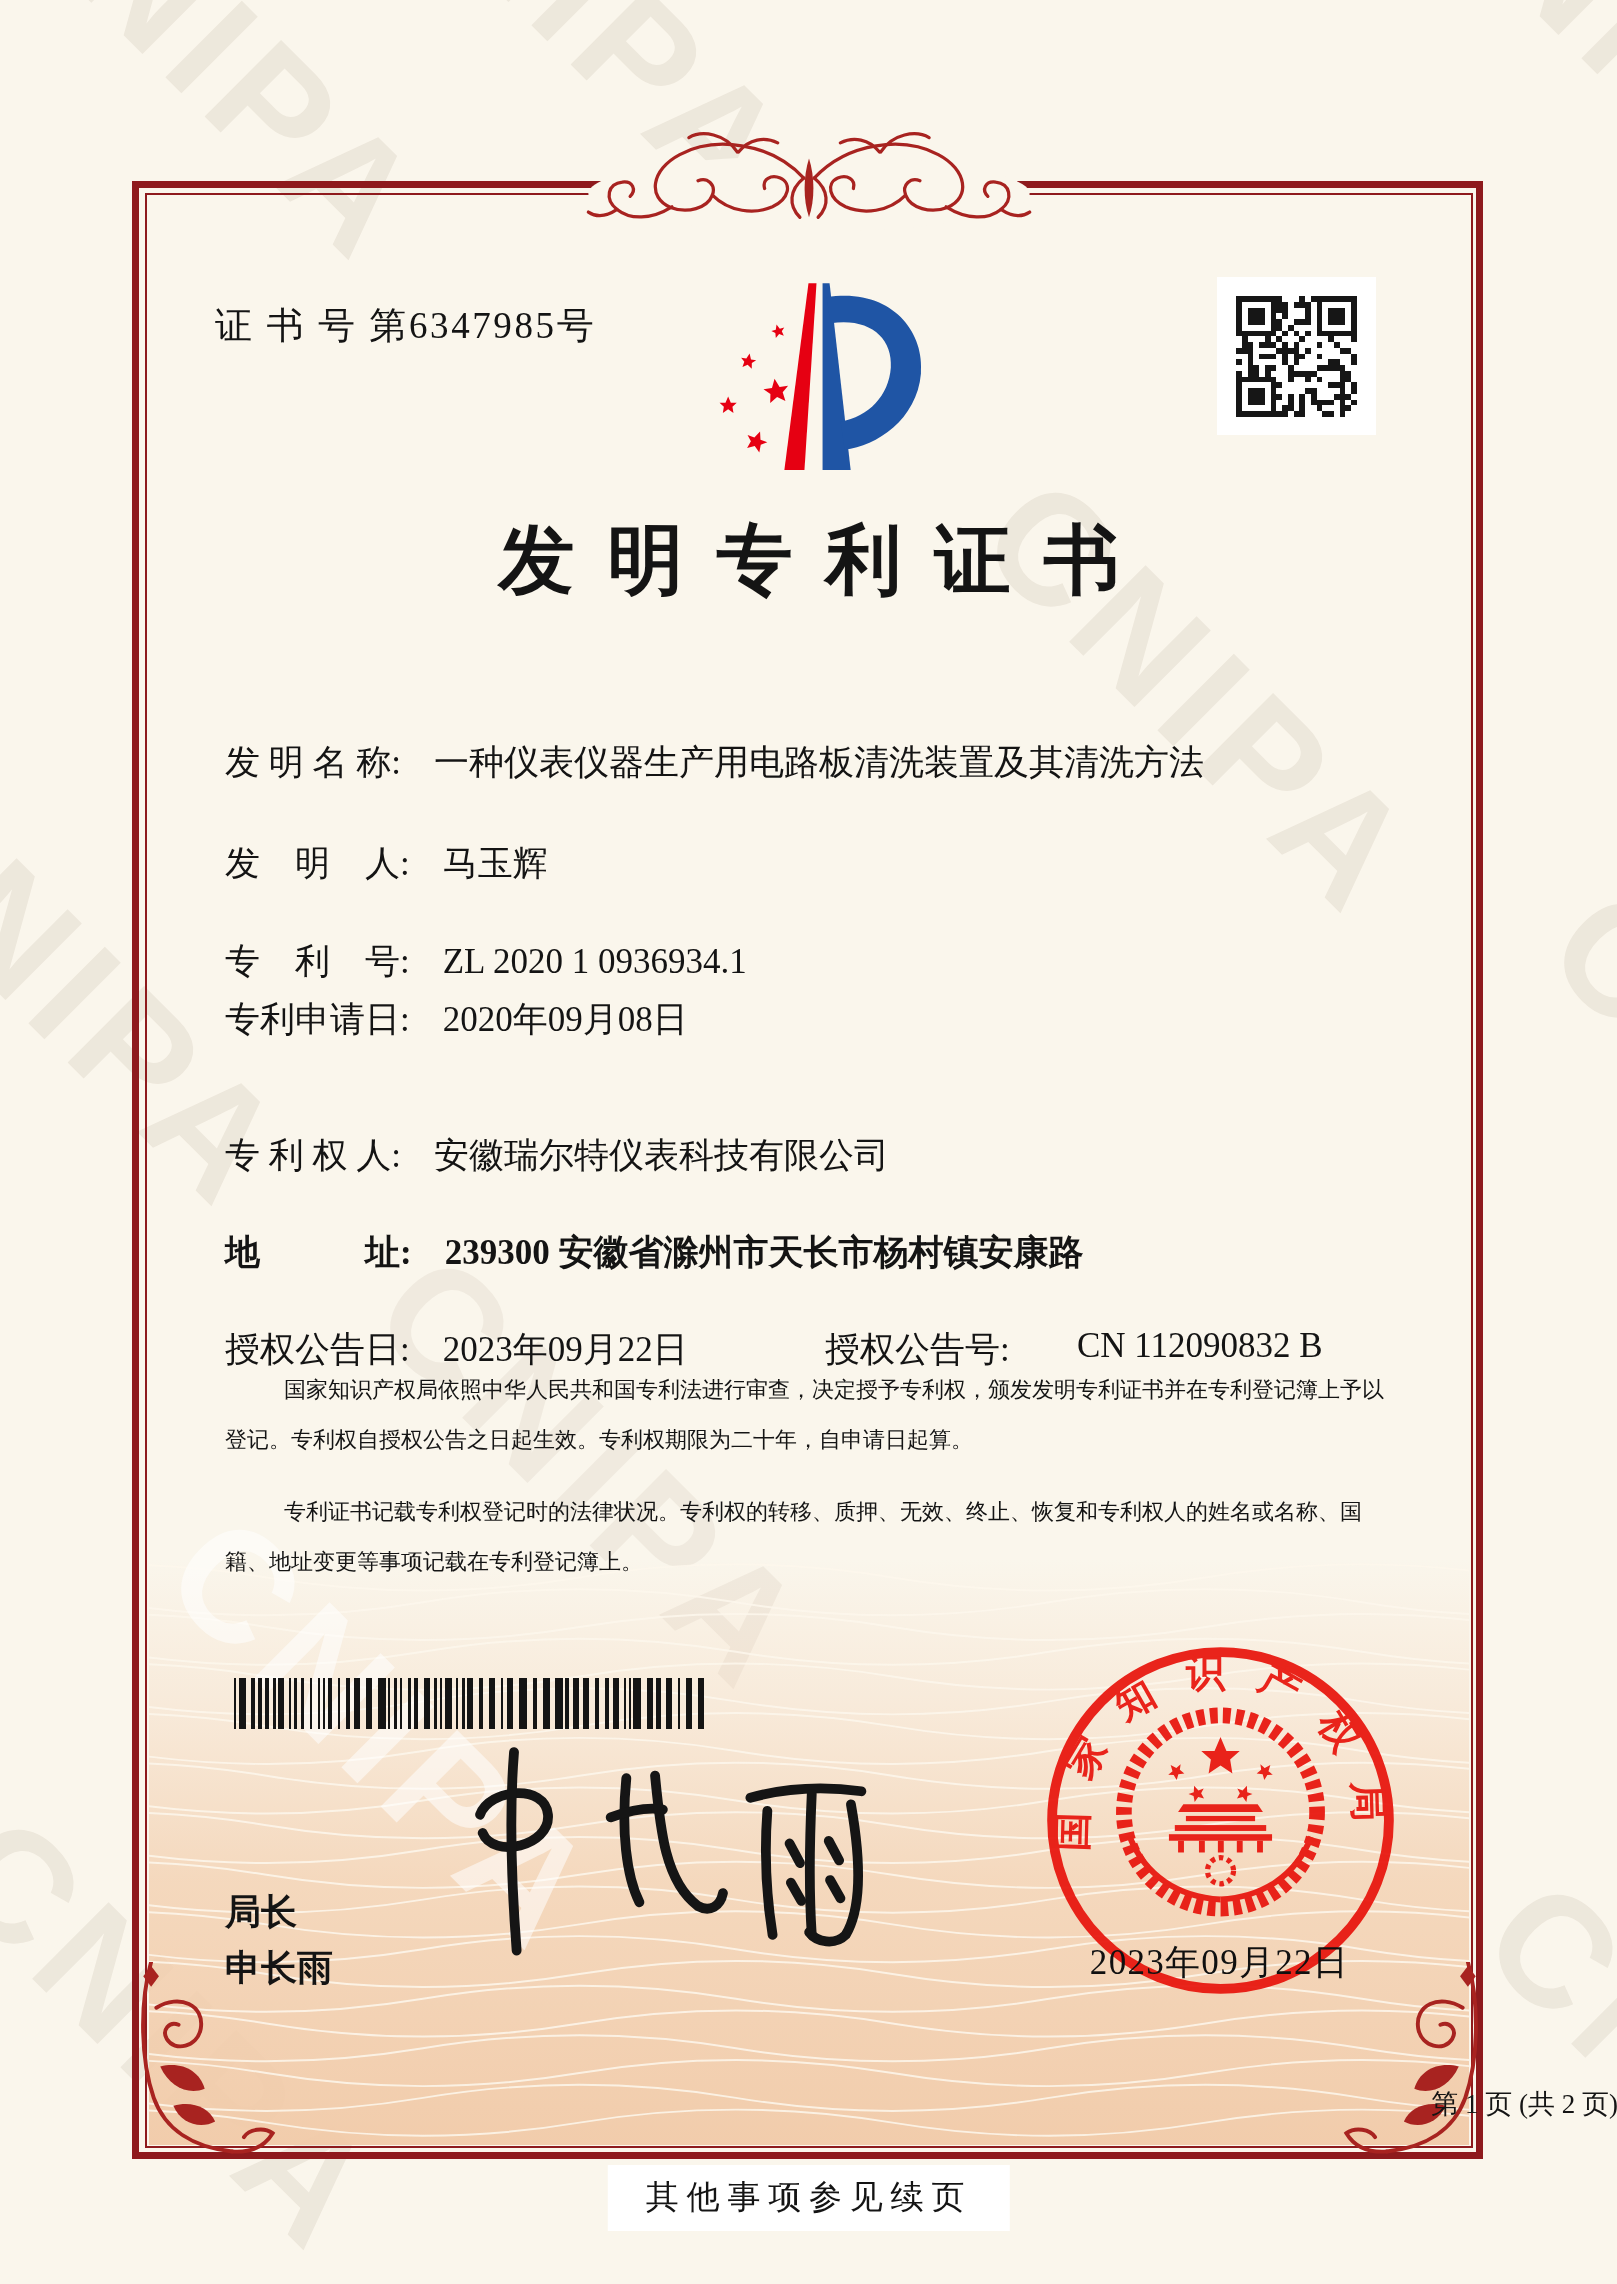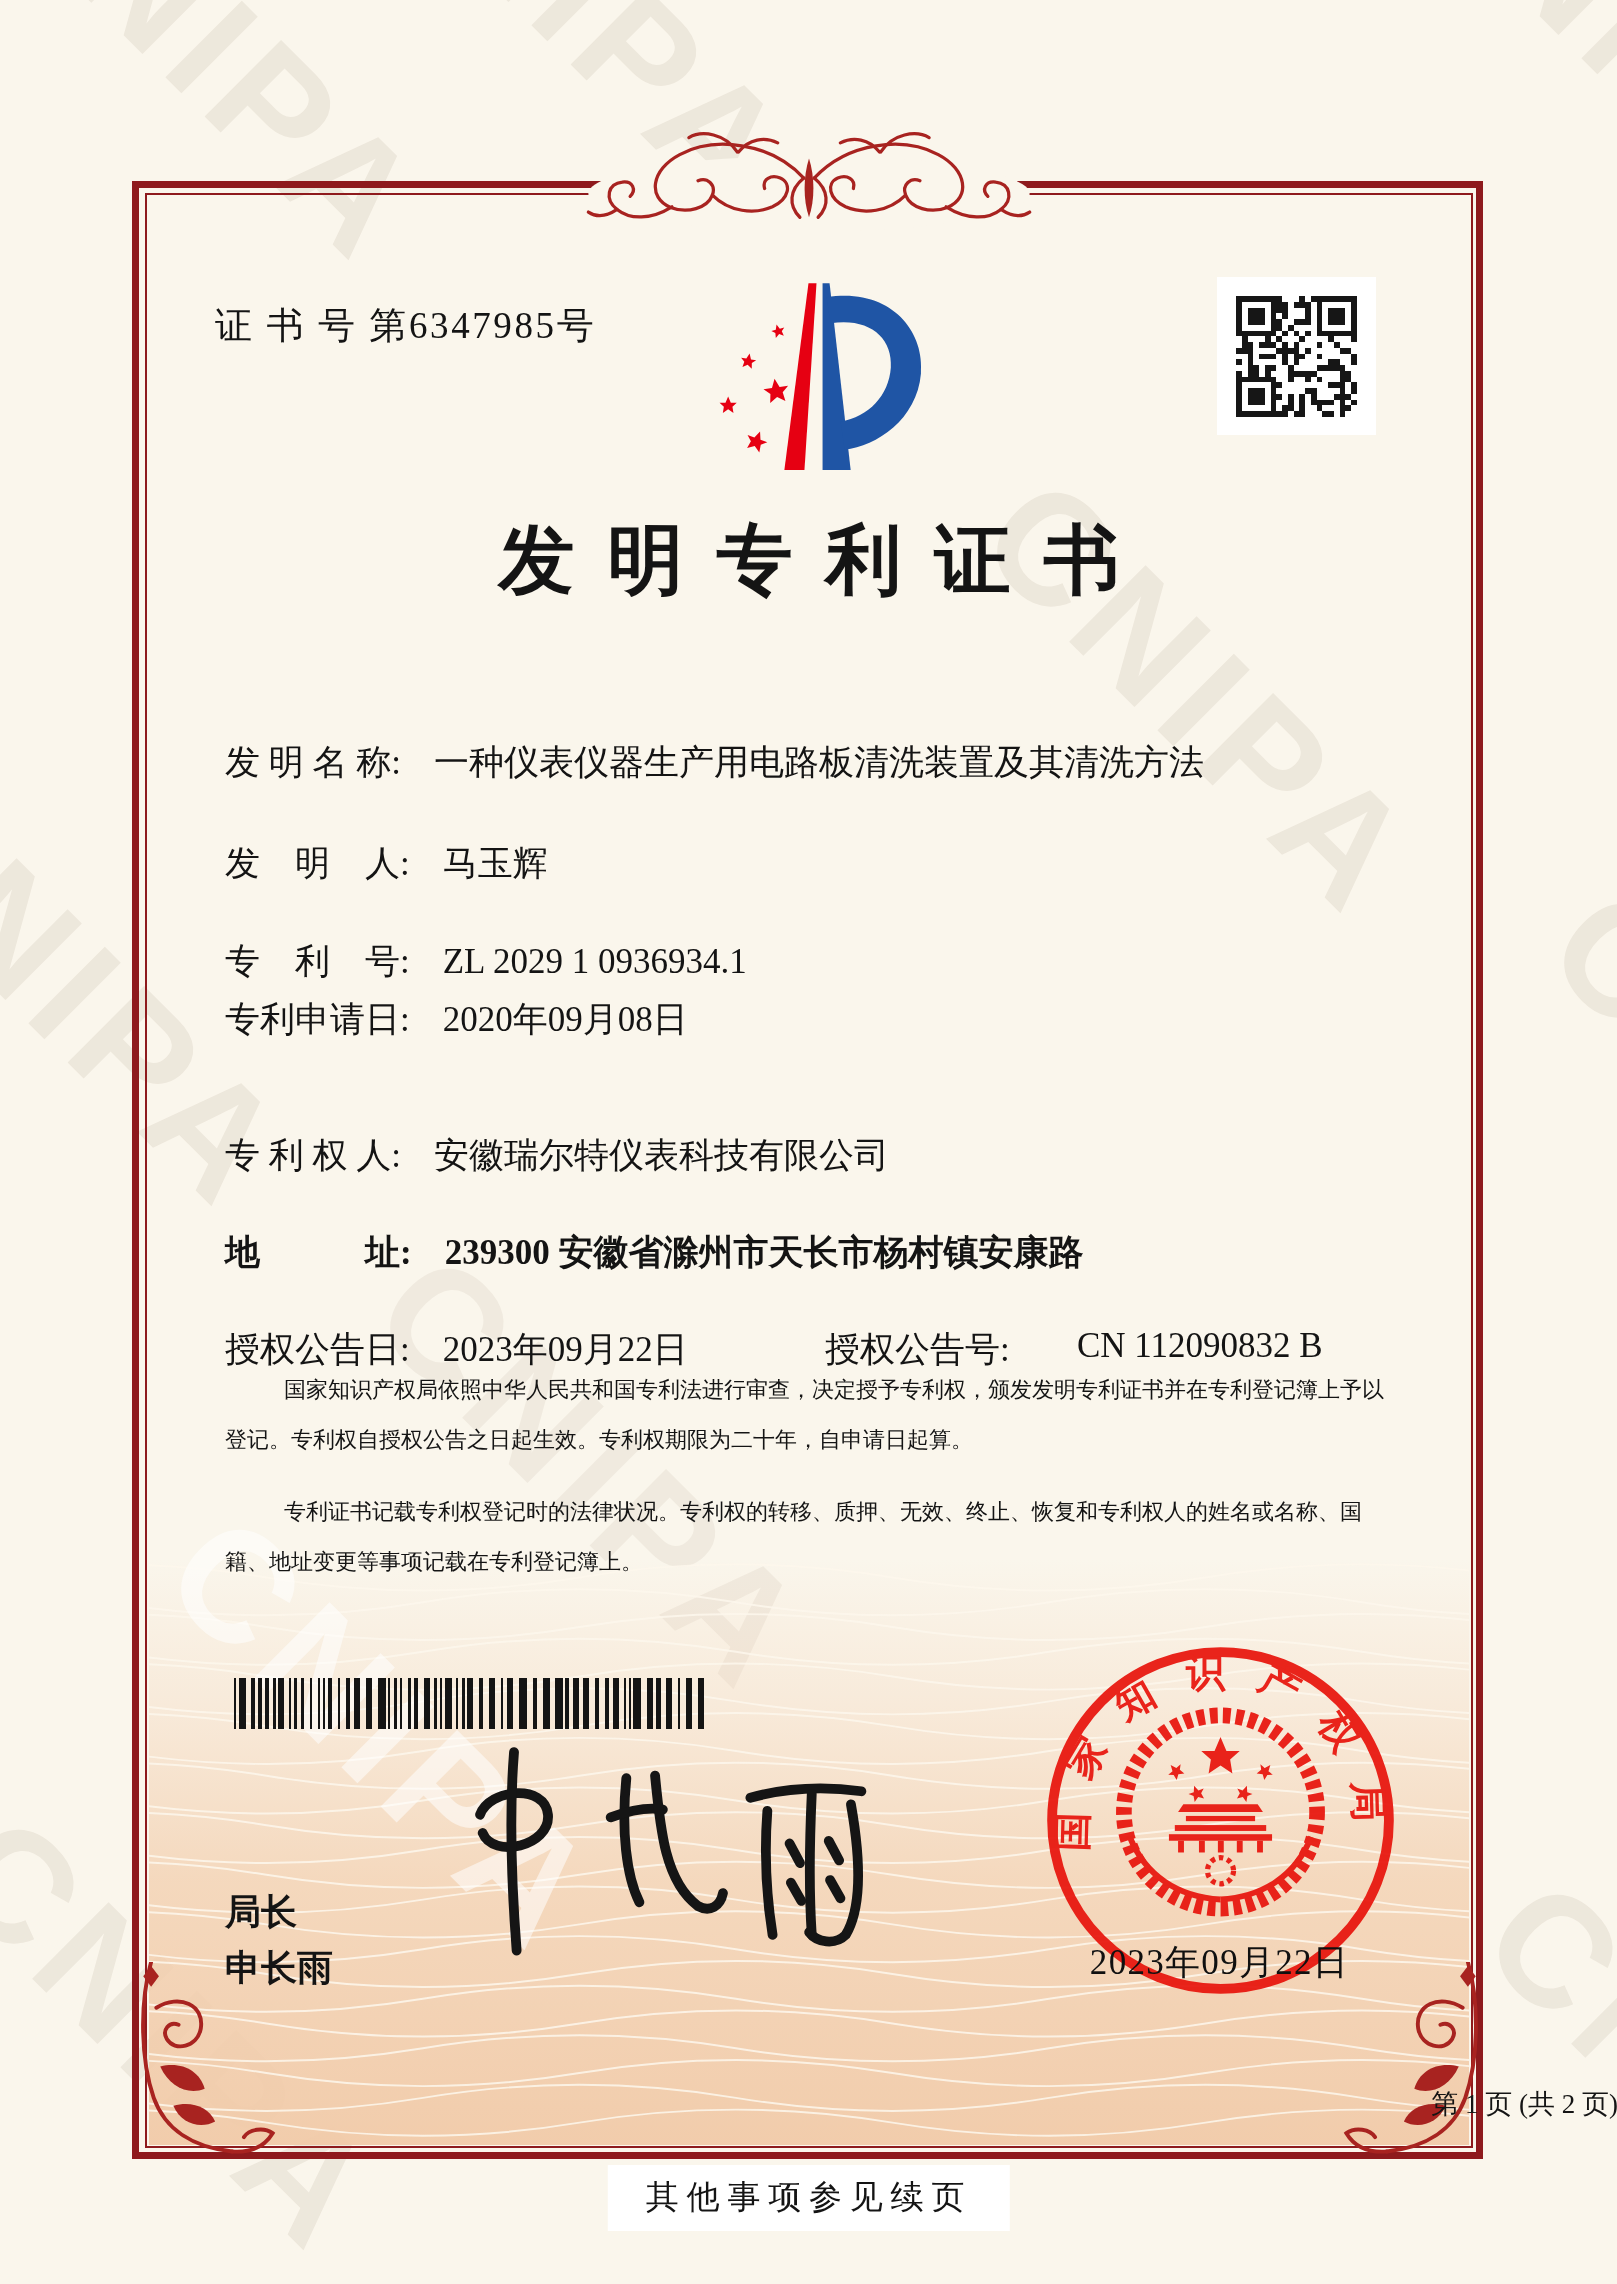--- a/index.html
+++ b/index.html
@@ -384,21 +384,21 @@
 
   <h1 class="title" style="margin:0;">发明专利证书</h1>
 
   <div class="field-row" style="top:739px;">
     <span class="f-label">发 明 名 称:</span><span class="f-value">一种仪表仪器生产用电路板清洗装置及其清洗方法</span>
   </div>
   <div class="field-row" style="top:840px;">
     <span class="f-label">发　明　人:</span><span class="f-value">马玉辉</span>
   </div>
   <div class="field-row" style="top:938px;">
-    <span class="f-label">专　利　号:</span><span class="f-value">ZL 2029 1 0936934.1</span>
+    <span class="f-label">专　利　号:</span><span class="f-value">ZL 2020 1 0936934.1</span>
   </div>
   <div class="field-row" style="top:996px;">
     <span class="f-label">专利申请日:</span><span class="f-value">2020年09月08日</span>
   </div>
   <div class="field-row" style="top:1132px;">
     <span class="f-label">专 利 权 人:</span><span class="f-value">安徽瑞尔特仪表科技有限公司</span>
   </div>
   <div class="field-row" style="top:1229px;font-weight:bold;">
     <span class="f-label">地　　　址:</span><span class="f-value">239300 安徽省滁州市天长市杨村镇安康路</span>
   </div>

